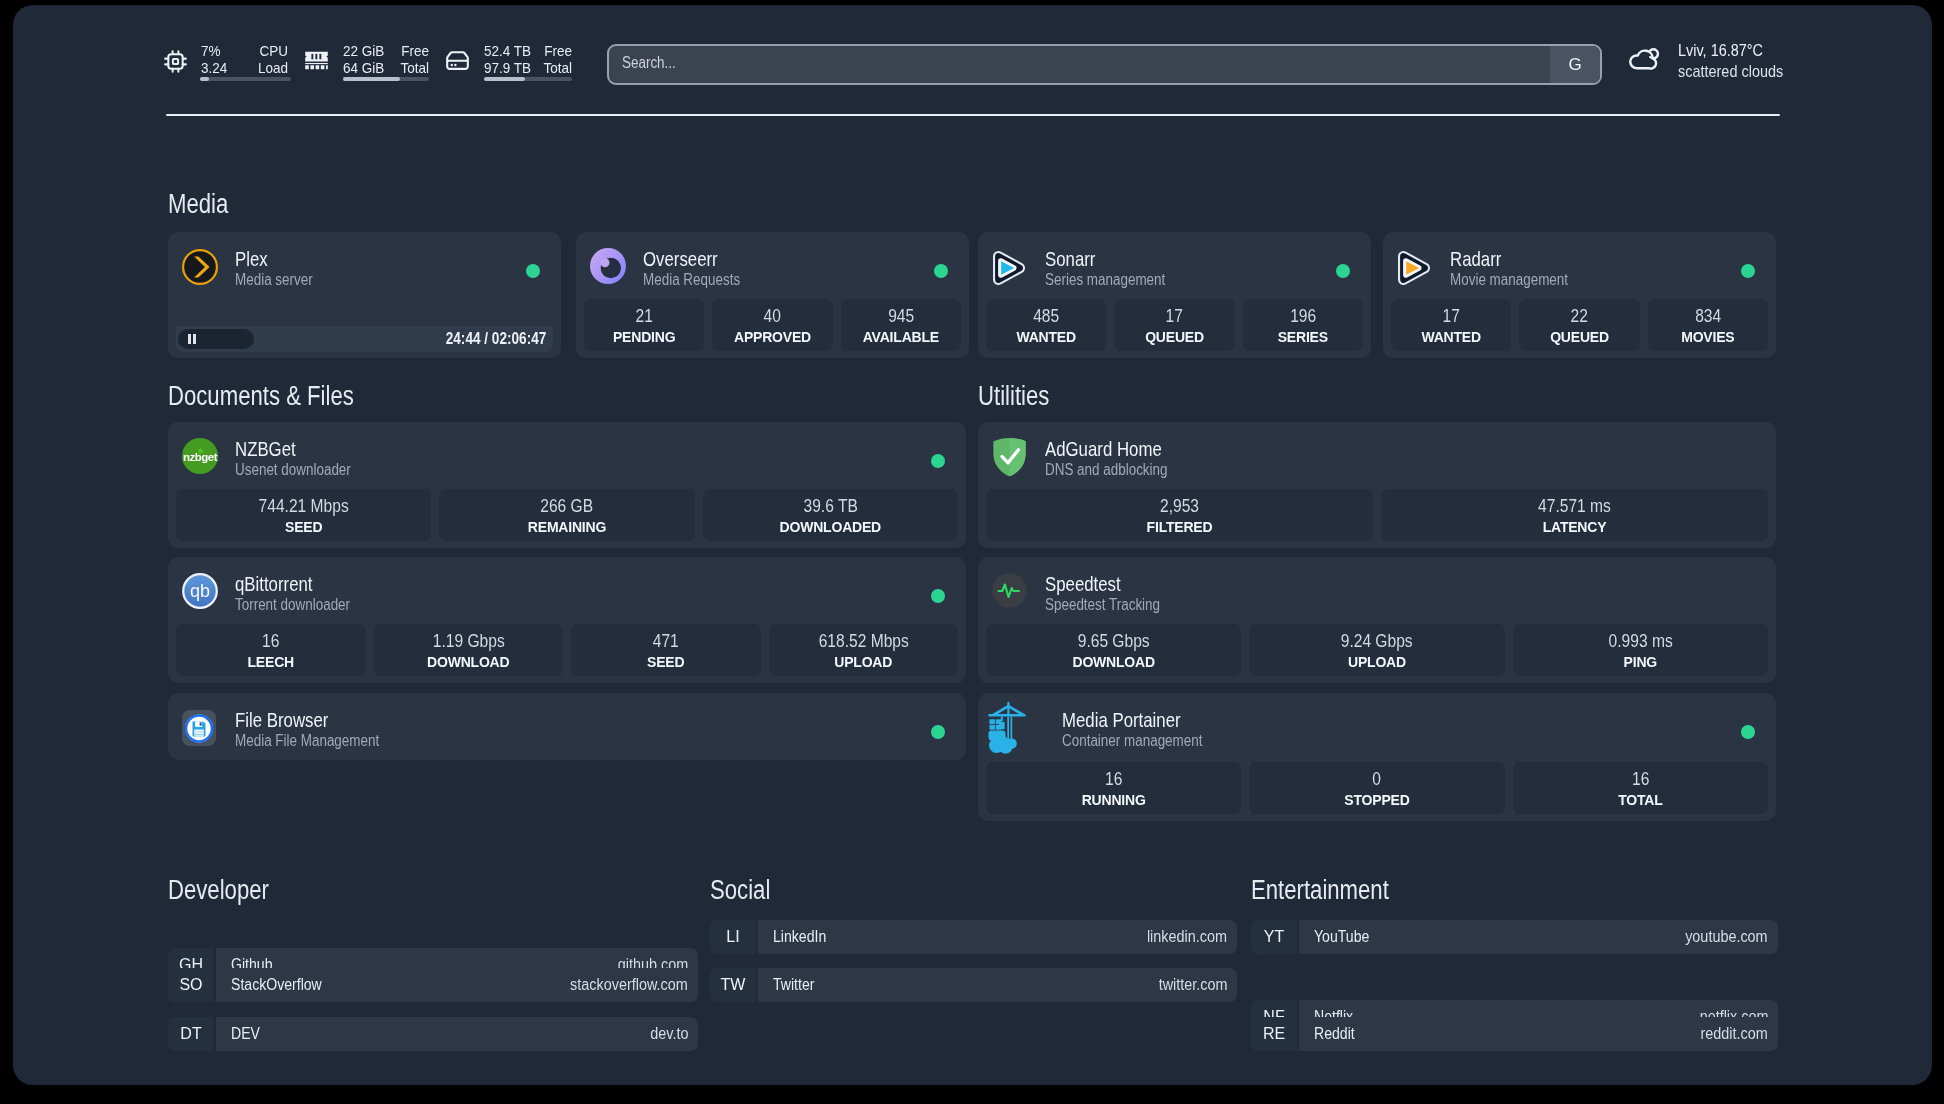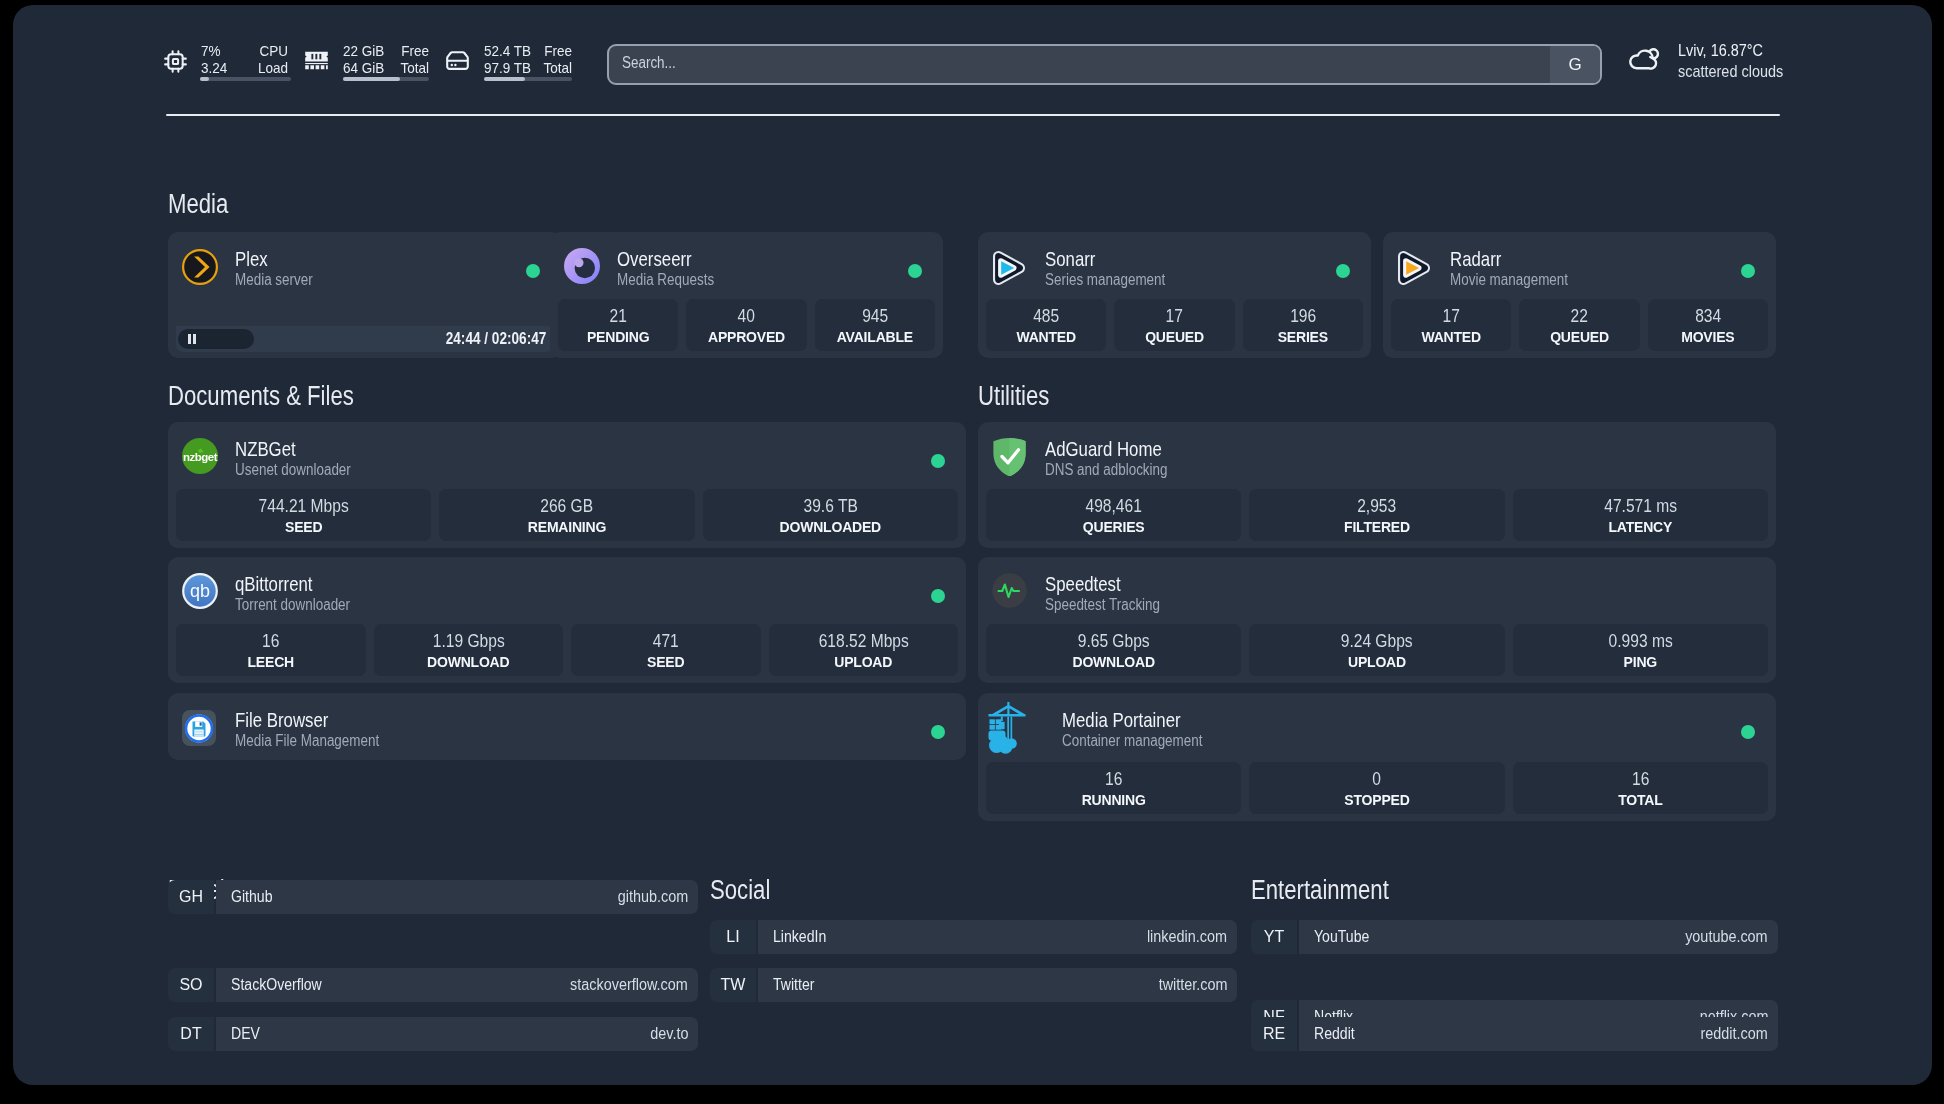--- a/index.html
+++ b/index.html
@@ -114,21 +114,21 @@
     <div class="s">Media server</div>
     <div class="dot"></div>
   <div class="prow" style="top:94px; height:26px; border-radius:0 0 7px 7px;">
     <span style="position:absolute; left:2px; top:3px; width:76px; height:20px; background:#1b2431; border-radius:10px;"></span>
     <span style="position:absolute; left:12px; top:8px; width:3px; height:10px; background:#dfe4ec;"></span>
     <span style="position:absolute; left:17px; top:8px; width:3px; height:10px; background:#dfe4ec;"></span>
     <span style="position:absolute; right:7px; top:4px; font-size:16px; font-weight:600; color:#eef2f7; white-space:nowrap; transform:scaleX(0.85); transform-origin:100% 50%;">24:44 / 02:06:47</span>
   </div>
 </div>
 
-<div class="card" style="left:550px; top:232px; width:393px; height:126px;">
+<div class="card" style="left:576px; top:232px; width:393px; height:126px;">
   <svg class="icon" viewBox="0 0 38 38">
     <defs>
         <linearGradient id="ovg" x1="0" y1="0" x2="1" y2="0.85">
           <stop offset="0" stop-color="#cbaaf2"></stop>
           <stop offset="0.5" stop-color="#ab97f5"></stop>
           <stop offset="1" stop-color="#8583fb"></stop>
         </linearGradient>
       </defs>
     <circle cx="19" cy="19" r="18" fill="url(#ovg)"></circle>
     <circle cx="21.8" cy="21" r="10.2" fill="#242e40"></circle>
@@ -236,24 +236,20 @@
 
 <div class="card" style="left:978px; top:422px; width:798px; height:126px;">
   <svg class="icon" style="width:37px;height:39px;" viewBox="0 0 37 39">
       <path d="M18.5 1 C13.2 1 7.2 2.2 2.4 4.3 V16 C2.4 28.5 9.3 35 18.5 39.6 C27.7 35 34.6 28.5 34.6 16 V4.3 C29.8 2.2 23.8 1 18.5 1 Z" fill="#5fb86a"></path>
       <path d="M18.5 1 C23.8 1 29.8 2.2 34.6 4.3 V16 C34.6 28.5 27.7 35 18.5 39.6 Z" fill="#67c173"></path>
       <path d="M11 19.5 L17 25.8 L27.5 12.7" fill="none" stroke="#fff" stroke-width="3.3" stroke-linecap="round" stroke-linejoin="round"></path>
     </svg>
   <div class="t">AdGuard Home</div>
     <div class="s">DNS and adblocking</div>
   <div class="stats">
-    <div class="stat">
-        <div class="v">498,461</div>
-        <div class="l">QUERIES</div>
-      </div>
     <div class="stat">
         <div class="v">2,953</div>
         <div class="l">FILTERED</div>
       </div>
     <div class="stat">
         <div class="v">47.571 ms</div>
         <div class="l">LATENCY</div>
       </div>
   </div>
 </div>
@@ -362,21 +358,21 @@
         <div class="v">0</div>
         <div class="l">STOPPED</div>
       </div>
     <div class="stat">
         <div class="v">16</div>
         <div class="l">TOTAL</div>
       </div>
   </div>
 </div>
 
-<div class="bm" style="left:168px; top:880px; width:530px;">
+<div class="bm" style="left:168px; top:948px; width:530px;">
     <div class="ab">GH</div>
     <div class="pn">
       <div class="nm">Github</div>
       <div class="ur">github.com</div>
     </div>
   </div>
 <div class="bm" style="left:168px; top:968px; width:530px;">
     <div class="ab">SO</div>
     <div class="pn">
       <div class="nm">StackOverflow</div>

